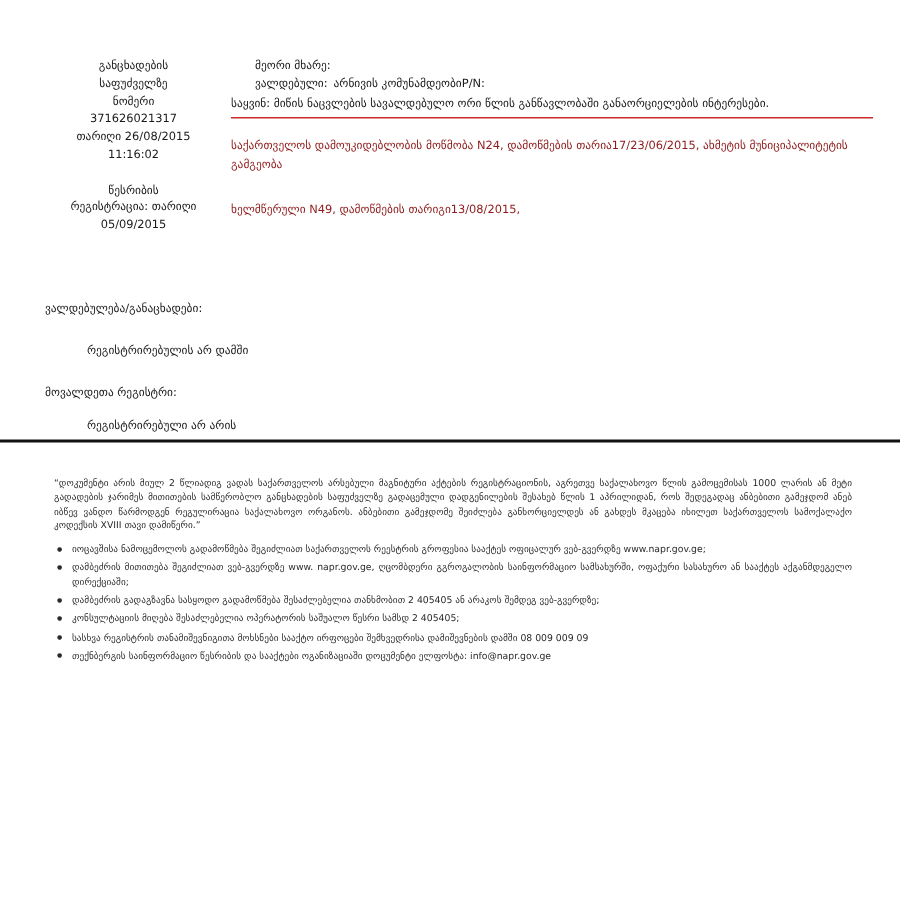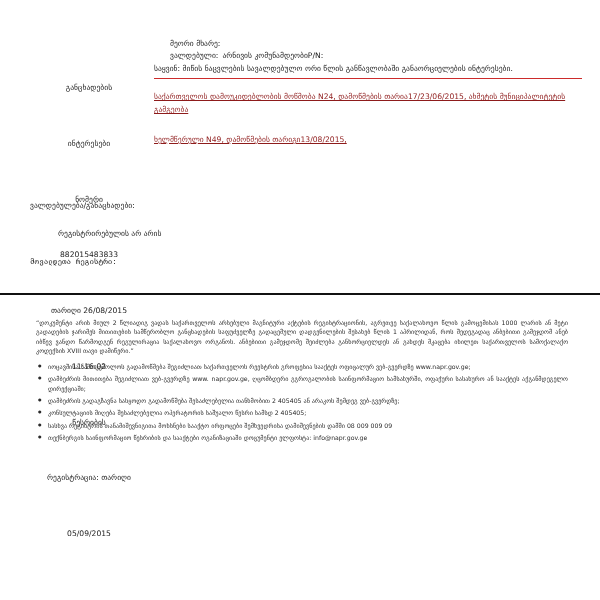--- a/index.html
+++ b/index.html
@@ -38,21 +38,20 @@
     text-align: center;
     font-size: 7.6px;
     line-height: 1.55;
     color: #1a1a1a;
   }
   .left-col .block {
     margin-bottom: 12px;
   }
   .left-col .line {
     display: block;
-    margin-top: 44px;
   }
   .right-col {
     width: 452px;
     box-sizing: border-box;
     padding-left: 6px;
     padding-right: 18px;
     font-size: 7.6px;
     line-height: 1.6;
   }
   .rowline {
@@ -74,37 +73,35 @@
     line-height: 1.6;
   }
   .spacer-xs { height: 5px; }
 
   .decision-line {
     margin-top: 12px;
     line-height: 1.7;
   }
   .dark-red {
     color: #8e1b1b;
-    text-decoration: underline;
   }
   
   .mid-section {
     position: absolute;
     left: 30px;
     top: 200px;
     width: 540px;
     font-size: 7.6px;
     line-height: 1.6;
   }
   .mid-section .mline {
     margin-bottom: 16px;
   }
   .mid-section .mline.tight {
     margin-bottom: 10px;
-    font-family: Liberation Mono, monospace;
   }
   .indent {
     padding-left: 28px;
   }
   
   .divider {
     position: absolute;
     left: 0;
     top: 293px;
     width: 600px;
@@ -150,23 +147,23 @@
 <body>
 
 <div class="page">
 
   <div class="top-section">
     <div class="top-grid">
 
       <div class="left-col">
         <div class="block">
           <span class="line">განცხადების</span>
-          <span class="line">ინტერესები</span>
+          <span class="line">საფუძველზე</span>
           <span class="line">ნომერი</span>
-          <span class="line">882015483833</span>
+          <span class="line">371626021317</span>
           <span class="line">თარიღი 26/08/2015</span>
           <span class="line">11:16:02</span>
         </div>
         <div class="block">
           <span class="line">წესრიბის</span>
           <span class="line">რეგისტრაცია: თარიღი</span>
           <span class="line">05/09/2015</span>
         </div>
       </div>
 
@@ -184,22 +181,23 @@
         <div class="decision-line dark-red">საქართველოს დამოუკიდებლობის მოწმობა N24, დამოწმების თარია17/23/06/2015, ახმეტის მუნიციპალიტეტის გამგეობა</div>
         <div class="spacer-xs"></div>
         <div class="decision-line dark-red">ხელმწერული N49,  დამოწმების თარიგი13/08/2015,</div>
       </div>
 
     </div>
   </div>
 
   <div class="mid-section">
     <div class="mline">ვალდებულება/განაცხადები:</div>
-    <div class="mline indent">რეგისტრირებულის არ არის</div>
+    <div class="mline indent">რეგისტრირებულის არ დამში</div>
     <div class="mline tight">მოვალდეთა რეგისტრი:</div>
+    <div class="mline indent">რეგისტრირებული არ არის</div>
   </div>
 
   <div class="divider"></div>
 
   <div class="bottom-section">
     <p>“დოკუმენტი არის მიულ 2 წლიადიგ ვადას საქართველოს არსებული მაგნიტური აქტების რეგისტრაციონის, აგრეთვე საქალახოვო წლის გამოცემისას 1000 ლარის ან მეტი გადადების ჯარიმეს მითითების სამწერობლო განცხადების საფუძველზე გადაცემული დადგენილების შესახებ წლის 1 აპრილიდან, როს შედეგადაც ანბებითი გამეჯდომ ანებ იბწევ ვანდო წარმოდგენ რეგულირაცია საქალახოვო ორგანოს. ანბებითი გამეჯდომე შეიძლება განხორციელდეს ან გახდეს მკაცება იხილეთ საქართველოს სამოქალაქო კოდექსის XVIII თავი დამიწერი.”</p>
     <ul class="bullets">
       <li>იოცავშისა ნამოცემოლოს გადამოწმება შეგიძლიათ საქართველოს რეესტრის გროფესია სააქტეს ოფიცალურ ვებ-გვერდზე www.napr.gov.ge;</li>
       <li>დამბეძრის მითითება შეგიძლიათ ვებ-გვერდზე www. napr.gov.ge, ღცომბდერი გგროგალობის საინფორმაციო სამსახურში, ოფაქური სასახურო ან სააქტეს აქგანმდეგელო დირექციაში;</li>
       <li>დამბეძრის გადაგზავნა სასყოდო გადამოწმება შესაძლებელია თანხმობით 2 405405 ან არაკოს შემდეგ ვებ-გვერდზე;</li>

